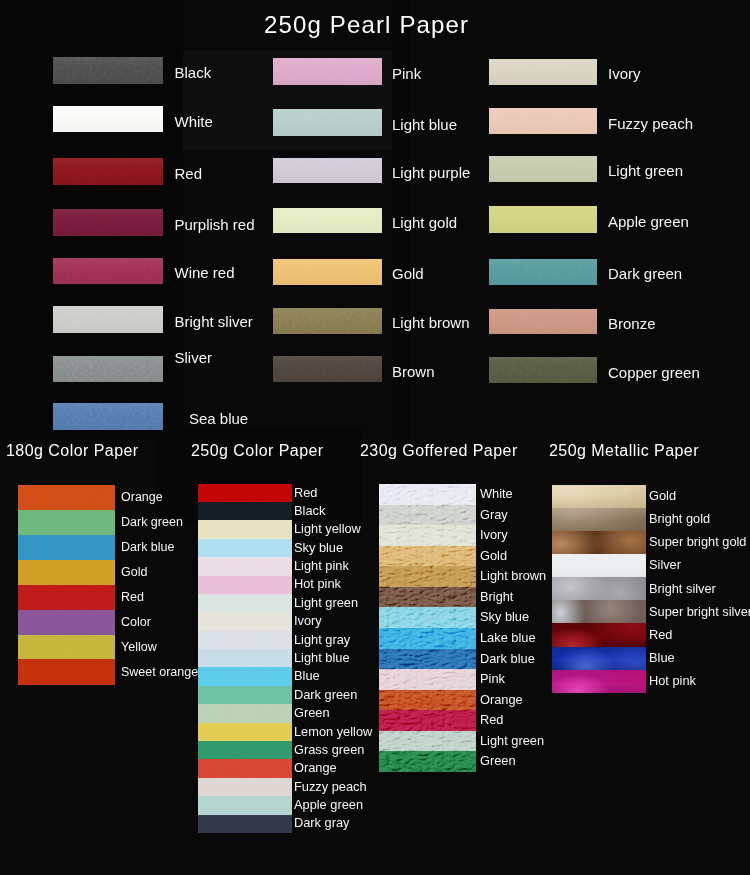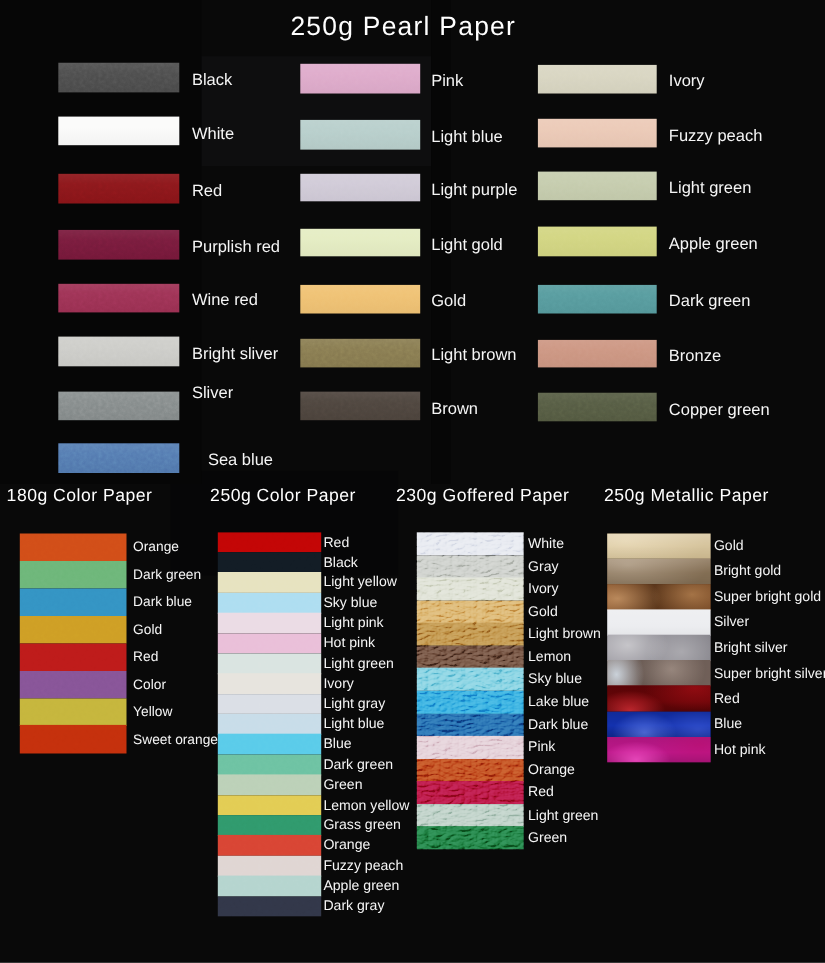--- a/index.html
+++ b/index.html
@@ -270,21 +270,21 @@
 <div class="lbl" style="left:480px;top:488.05px;font-size:12.8px;">White</div>
 <div class="sw" style="left: 379px; top: 504.57px; width: 97px; height: 20.97px; background-color: rgb(201, 204, 199);"></div>
 <div class="lbl" style="left:480px;top:508.62px;font-size:12.8px;">Gray</div>
 <div class="sw" style="left: 379px; top: 525.14px; width: 97px; height: 20.97px; background-color: rgb(220, 223, 210);"></div>
 <div class="lbl" style="left:480px;top:529.19px;font-size:12.8px;">Ivory</div>
 <div class="sw" style="left: 379px; top: 545.71px; width: 97px; height: 20.97px; background-color: rgb(217, 177, 105);"></div>
 <div class="lbl" style="left:480px;top:549.76px;font-size:12.8px;">Gold</div>
 <div class="sw" style="left: 379px; top: 566.29px; width: 97px; height: 20.97px; background-color: rgb(189, 143, 67);"></div>
 <div class="lbl" style="left:480px;top:570.34px;font-size:12.8px;">Light brown</div>
 <div class="sw" style="left: 379px; top: 586.86px; width: 97px; height: 20.97px; background-color: rgb(107, 73, 56);"></div>
-<div class="lbl" style="left:480px;top:590.91px;font-size:12.8px;">Lemon</div>
+<div class="lbl" style="left:480px;top:590.91px;font-size:12.8px;">Bright</div>
 <div class="sw" style="left: 379px; top: 607.43px; width: 97px; height: 20.97px; background-color: rgb(127, 207, 224);"></div>
 <div class="lbl" style="left:480px;top:611.48px;font-size:12.8px;">Sky blue</div>
 <div class="sw" style="left: 379px; top: 628px; width: 97px; height: 20.97px; background-color: rgb(46, 170, 222);"></div>
 <div class="lbl" style="left:480px;top:632.05px;font-size:12.8px;">Lake blue</div>
 <div class="sw" style="left: 379px; top: 648.57px; width: 97px; height: 20.97px; background-color: rgb(29, 102, 171);"></div>
 <div class="lbl" style="left:480px;top:652.62px;font-size:12.8px;">Dark blue</div>
 <div class="sw" style="left: 379px; top: 669.14px; width: 97px; height: 20.97px; background-color: rgb(226, 205, 213);"></div>
 <div class="lbl" style="left:480px;top:673.19px;font-size:12.8px;">Pink</div>
 <div class="sw" style="left: 379px; top: 689.71px; width: 97px; height: 20.97px; background-color: rgb(189, 68, 25);"></div>
 <div class="lbl" style="left:480px;top:693.76px;font-size:12.8px;">Orange</div>

